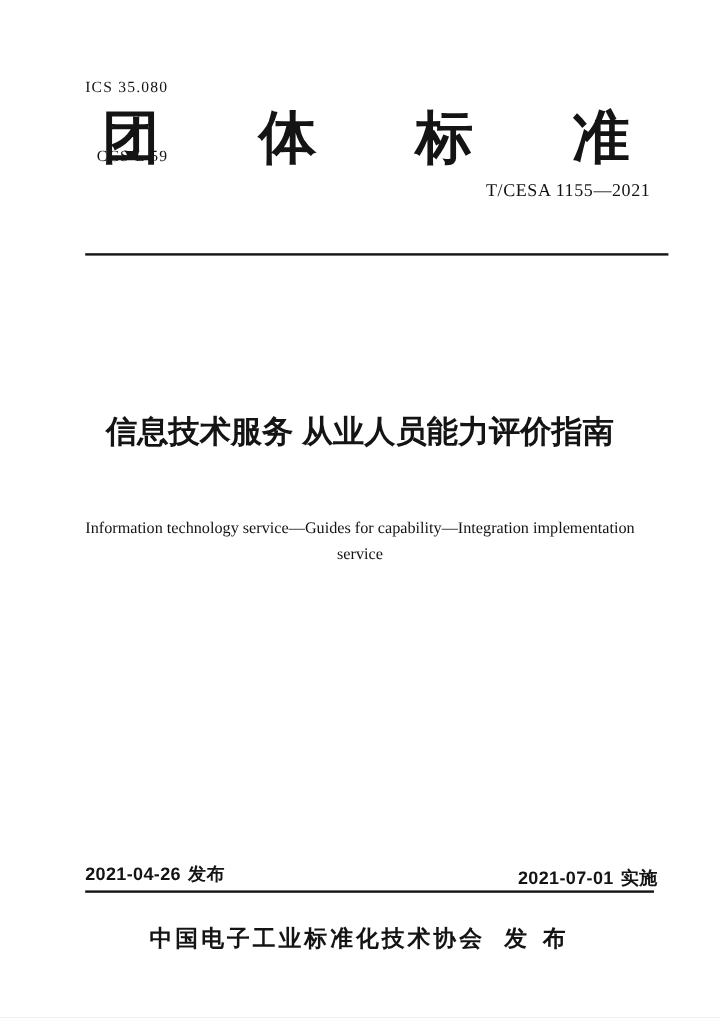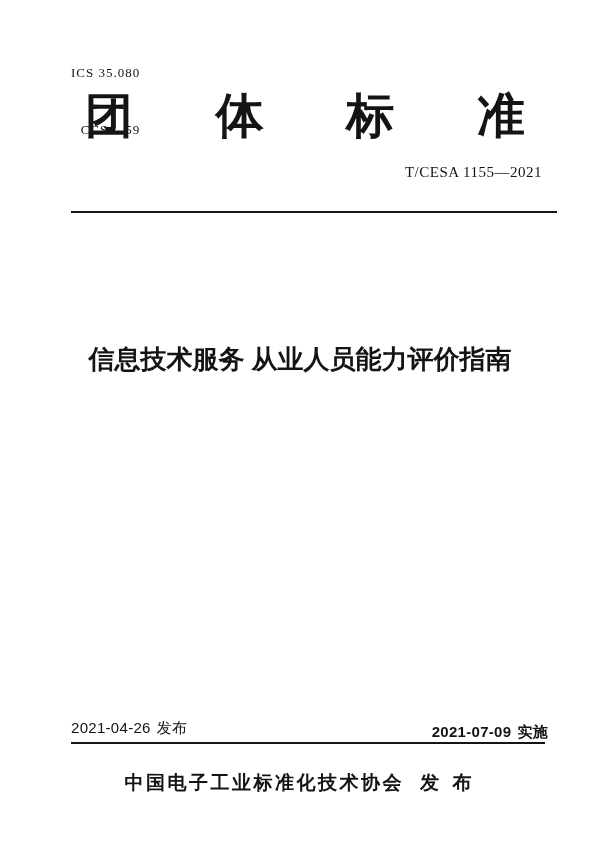--- a/index.html
+++ b/index.html
@@ -36,21 +36,21 @@
     display: flex;
     justify-content: space-between;
     font-family: "Liberation Sans", sans-serif;
     font-weight: bold;
     font-size: 48px;
     line-height: 56px;
   }
   .std-number {
     position: absolute;
     right: 58px;
-    top: 163px;
+    top: 150px;
     font-family: "Liberation Serif", serif;
     font-size: 15px;
     line-height: 18px;
     letter-spacing: 0.5px;
   }
   .rule {
     position: absolute;
     height: 2px;
     background: #151515;
   }
@@ -83,21 +83,21 @@
     text-align: center;
     font-family: "Liberation Serif", serif;
     font-size: 13.5px;
     line-height: 22px;
   }
   .date-issue {
     position: absolute;
     left: 71px;
     top: 719px;
     font-size: 15px;
-    font-weight: normal;
+    font-weight: bold;
     letter-spacing: 0.3px;
   }
   .date-impl {
     position: absolute;
     right: 52px;
     top: 723px;
     font-size: 15px;
     font-weight: bold;
     letter-spacing: 0.3px;
   }
@@ -139,24 +139,28 @@
   </div>
 
   <div class="std-number">T/CESA 1155—2021</div>
 
   <div class="rule rule-top"></div>
 
   <div class="title-cn">
     <div>信息技术服务 从业人员能力评价指南</div>
   </div>
 
+  <div class="title-en">
+    <div>Information technology service—Guides for capability—Integration implementation</div>
+    <div>service</div>
+  </div>
 
   <div class="date-issue"><span>2021-04-26</span><span class="date-gap"></span><span>发布</span></div>
 
-  <div class="date-impl"><span>2021-07-09</span><span class="date-gap"></span><span>实施</span></div>
+  <div class="date-impl"><span>2021-07-01</span><span class="date-gap"></span><span>实施</span></div>
 
   <div class="rule rule-bottom"></div>
 
   <div class="publisher-line">
     <span>中国电子工业标准化技术协会</span><span class="publish-action">发 布</span>
   </div>
 
 </div>
 
 </body></html>

